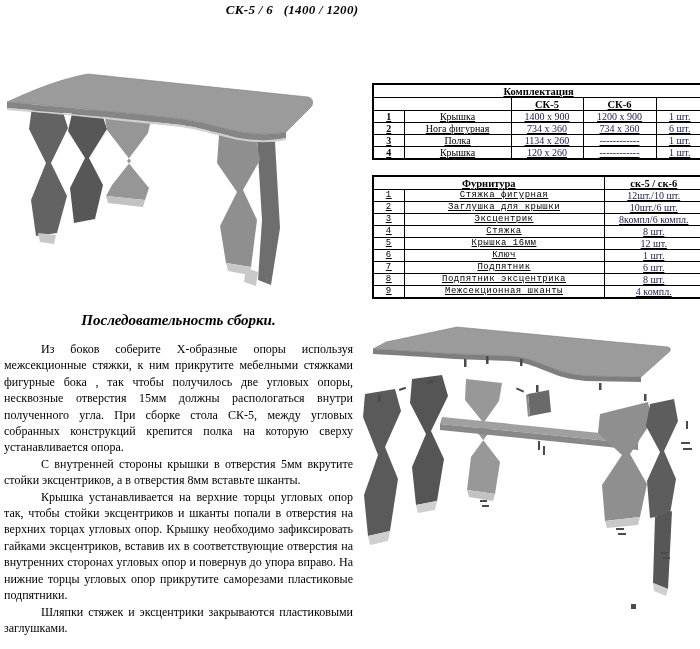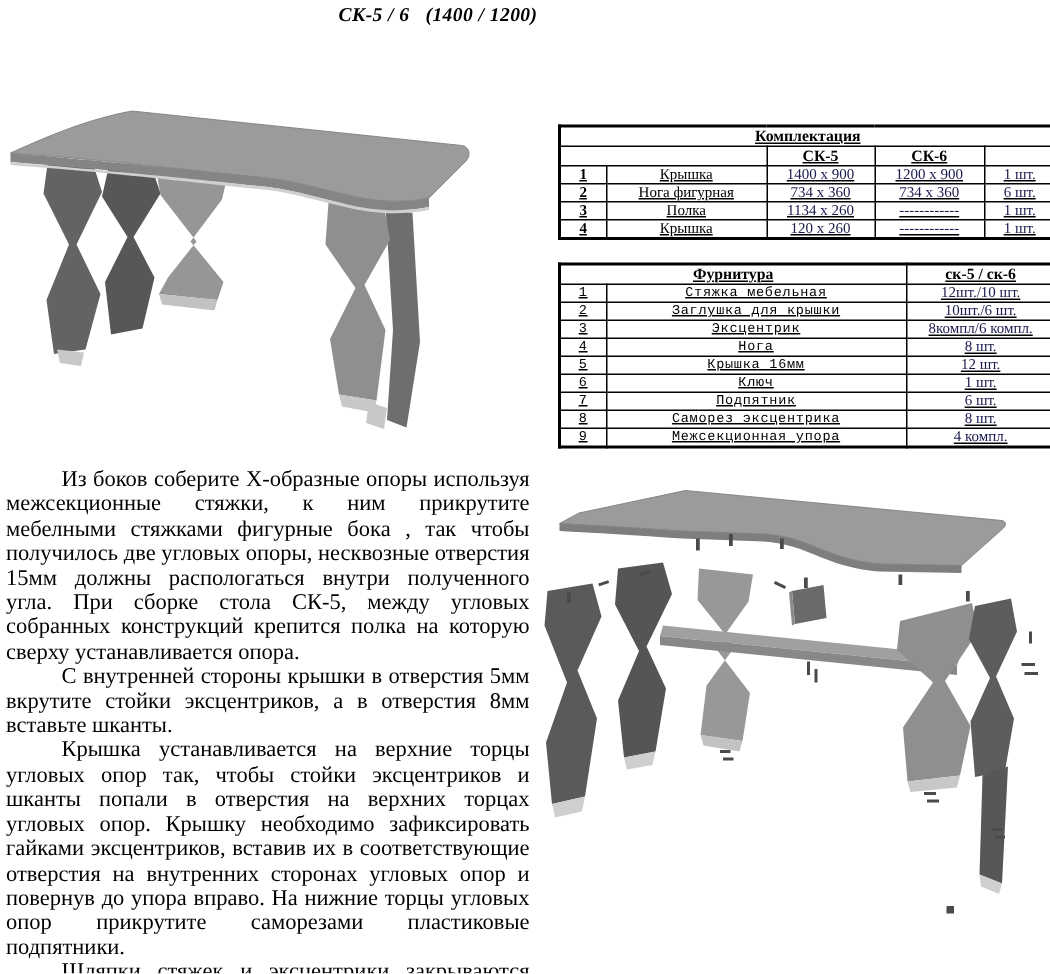--- a/index.html
+++ b/index.html
@@ -27,21 +27,21 @@
   }
   table.spec .num{font-weight:bold;}
   table.outer{border:2px solid #000;}
   
   .instructions{position:absolute;left:4px;top:312px;width:349px;}
   .instr-heading{
     text-align:center;font-size:15px;font-weight:bold;font-style:italic;
     margin:0 0 12px 0;
   }
   .instructions p{
-    margin:0;font-size:15px;line-height:16.4px;text-align:justify;
+    margin:0;font-size:12px;line-height:16.4px;text-align:justify;
     text-indent:37px;
   }
   
   .fig-assembled{position:absolute;left:0;top:30px;width:350px;height:270px;}
   .fig-exploded{position:absolute;left:350px;top:299px;width:350px;height:350px;}
 </style>
 </head>
 <body>
 
 <div class="page">
@@ -128,68 +128,69 @@
           <col style="width:200px">
           <col style="width:100px">
         </colgroup>
       <tbody>
           <tr>
         <td colspan="2" class="hdr">Фурнитура</td>
         <td class="hdr">ск-5 / ск-6</td>
       </tr>
       <tr>
         <td class="mono">1</td>
-        <td class="mono">Стяжка мебельная</td>
+        <td class="mono">Стяжка фигурная</td>
         <td class="val">12шт./10 шт.</td>
       </tr>
       <tr>
         <td class="mono">2</td>
         <td class="mono">Заглушка для крышки</td>
         <td class="val">10шт./6 шт.</td>
       </tr>
       <tr>
         <td class="mono">3</td>
         <td class="mono">Эксцентрик</td>
         <td class="val">8компл/6 компл.</td>
       </tr>
       <tr>
         <td class="mono">4</td>
-        <td class="mono">Нога</td>
+        <td class="mono">Стяжка</td>
         <td class="val">8 шт.</td>
       </tr>
       <tr>
         <td class="mono">5</td>
         <td class="mono">Крышка 16мм</td>
         <td class="val">12 шт.</td>
       </tr>
       <tr>
         <td class="mono">6</td>
         <td class="mono">Ключ</td>
         <td class="val">1 шт.</td>
       </tr>
       <tr>
         <td class="mono">7</td>
         <td class="mono">Подпятник</td>
         <td class="val">6 шт.</td>
       </tr>
       <tr>
         <td class="mono">8</td>
-        <td class="mono">Саморез эксцентрика</td>
+        <td class="mono">Подпятник эксцентрика</td>
         <td class="val">8 шт.</td>
       </tr>
       <tr>
         <td class="mono">9</td>
-        <td class="mono">Межсекционная упора</td>
+        <td class="mono">Межсекционная шканты</td>
         <td class="val">4 компл.</td>
       </tr>
     </tbody>
       </table>
   </div>
 
   <div class="instructions">
+    <div class="instr-heading">Последовательность сборки.</div>
     <p>Из боков соберите Х-образные опоры используя межсекционные стяжки, к ним прикрутите мебелными стяжками фигурные бока , так чтобы получилось две угловых опоры, несквозные отверстия 15мм должны распологаться внутри полученного угла. При сборке стола СК-5, между угловых  собранных конструкций крепится полка на которую сверху устанавливается опора.</p>
     <p>С внутренней стороны крышки в отверстия 5мм вкрутите стойки эксцентриков, а в отверстия 8мм вставьте шканты.</p>
     <p>Крышка устанавливается на верхние торцы угловых опор так, чтобы стойки эксцентриков и шканты попали в отверстия на верхних торцах угловых опор. Крышку необходимо зафиксировать гайками эксцентриков, вставив их в соответствующие отверстия на внутренних сторонах угловых опор и повернув до упора вправо. На нижние торцы угловых опор прикрутите саморезами пластиковые подпятники.</p>
     <p>Шляпки стяжек и эксцентрики закрываются пластиковыми заглушками.</p>
   </div>
 
   <svg class="fig-exploded" viewBox="0 0 350 350" aria-hidden="true">
     <g>
       <path d="M 23 50 L 36 43 L 107 28 L 318 48 C 321 49 321 51 319 53 L 291 78 L 237 77 C 215 75 206 70 197 67 C 185 62 175 58 160 57 L 105 55 C 75 53 45 51 23 50 Z" fill="#9b9b9b" stroke="#7f7f7f" stroke-width="0.6"></path>
       <path d="M 23 50 C 45 51 75 53 105 55 L 160 57 C 175 58 185 62 197 67 C 206 70 215 75 237 77 L 291 78 L 291 83 L 236 82 C 214 80 204 75 196 72 C 184 67 174 63 159 62 L 105 60 C 75 58 45 56 23 55 Z" fill="#7e7e7e"></path>

